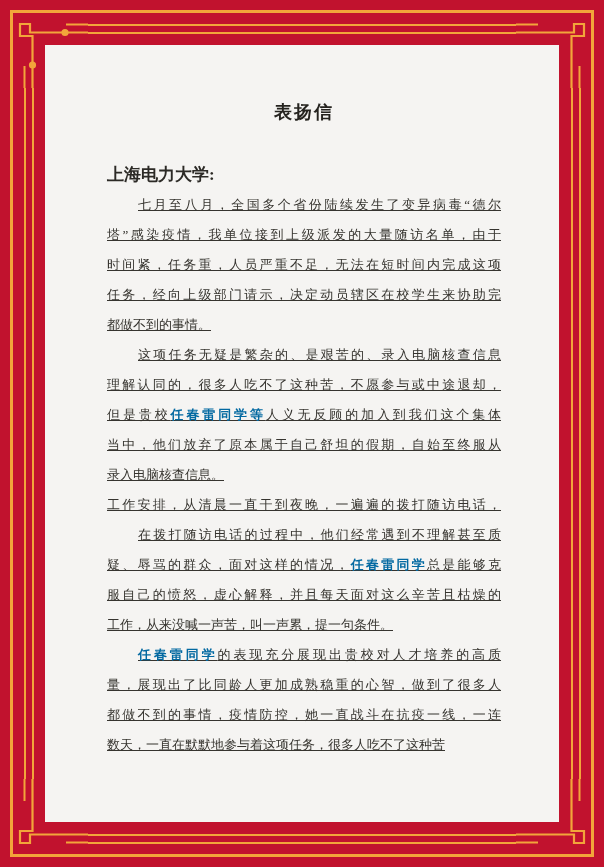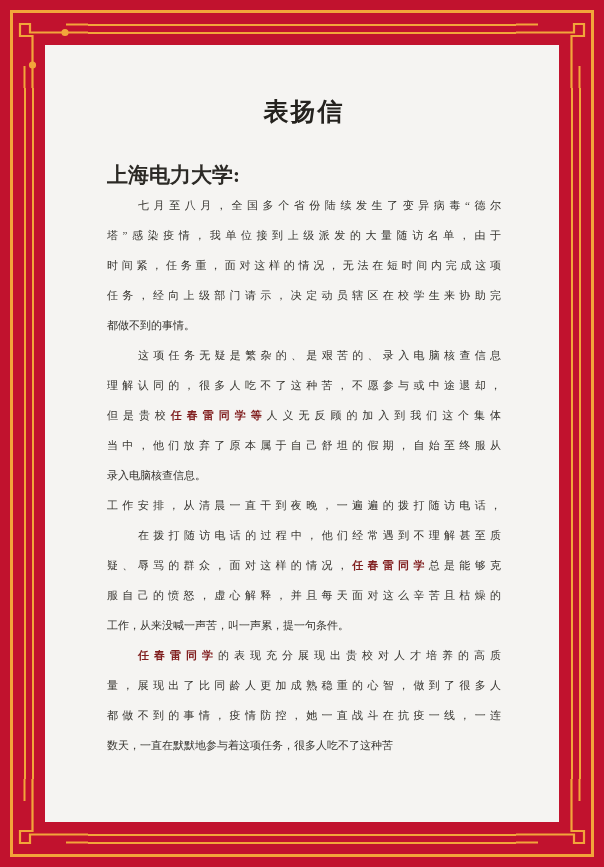--- a/index.html
+++ b/index.html
@@ -28,48 +28,49 @@
     background: var(--paper, #f5f4f2);
     box-sizing: border-box;
     padding: 52px 0 0 62px;
     color: var(--ink, #36342f);
   }
 
   .letter-title {
     width: 394px;
     margin: 0;
     text-align: center;
-    font-size: 25px;
+    font-size: 18px;
     line-height: 30px;
     font-weight: 700;
     letter-spacing: 2px;
     color: #25231f;
   }
   .salutation {
     width: 394px;
     margin-top: 33px;
-    font-size: 21px;
+    font-size: 17px;
     line-height: 30px;
     font-weight: 700;
     color: #2c2a26;
   }
   .letter-body { width: 394px; }
   .line {
     width: 394px;
     height: 30px;
     line-height: 30px;
-    font-size: 11px;
+    font-size: 13px;
     text-align: justify;
     text-align-last: justify;
     text-justify: inter-character;
     white-space: nowrap;
+    text-decoration: underline;
   }
   .line.first { text-indent: 31px; }
   .line.last  { text-align-last: left; }
-  .line .bold { font-weight: 700; color: #7f1d1d; }
+  .line .bold { font-weight: 700; color: #0369a1; }
 
   
   .corner { position: absolute; width: 88px; height: 88px; pointer-events: none; }
   .corner.tl { top: 0; left: 0; }
   .corner.tr { top: 0; right: 0; transform: scaleX(-1); }
   .corner.bl { bottom: 0; left: 0; transform: scaleY(-1); }
   .corner.br { bottom: 0; right: 0; transform: scale(-1,-1); }
   .c-bg    { fill: var(--frame-red, #c1122e); }
   .c-paper { fill: var(--paper, #f5f4f2); }
   .c-line  { stroke: var(--gold, #f2a53a); fill: none; }
@@ -83,21 +84,21 @@
   <div class="pin pin-outer"></div>
   <div class="pin pin-mid"></div>
   <div class="pin pin-inner"></div>
 
   <div class="paper">
     <h1 class="letter-title">表扬信</h1>
     <div class="salutation">上海电力大学:</div>
     <div class="letter-body">
         <div class="line first"><span>七月至八月，全国多个省份陆续发生了变异病毒“德尔</span></div>
         <div class="line"><span>塔”感染疫情，我单位接到上级派发的大量随访名单，由于</span></div>
-        <div class="line"><span>时间紧，任务重，面对这样的情况，无法在短时间内完成这项</span></div>
+        <div class="line"><span>时间紧，任务重，人员严重不足，无法在短时间内完成这项</span></div>
         <div class="line"><span>任务，经向上级部门请示，决定动员辖区在校学生来协助完</span></div>
         <div class="line last"><span>都做不到的事情。</span></div>
         <div class="line first"><span>这项任务无疑是繁杂的、是艰苦的、录入电脑核查信息</span></div>
         <div class="line"><span>理解认同的，很多人吃不了这种苦，不愿参与或中途退却，</span></div>
         <div class="line"><span>但是贵校</span><span class="bold">任春雷同学等</span><span>人义无反顾的加入到我们这个集体</span></div>
         <div class="line"><span>当中，他们放弃了原本属于自己舒坦的假期，自始至终服从</span></div>
         <div class="line last"><span>录入电脑核查信息。</span></div>
         <div class="line"><span>工作安排，从清晨一直干到夜晚，一遍遍的拨打随访电话，</span></div>
         <div class="line first"><span>在拨打随访电话的过程中，他们经常遇到不理解甚至质</span></div>
         <div class="line"><span>疑、辱骂的群众，面对这样的情况，</span><span class="bold">任春雷同学</span><span>总是能够克</span></div>

